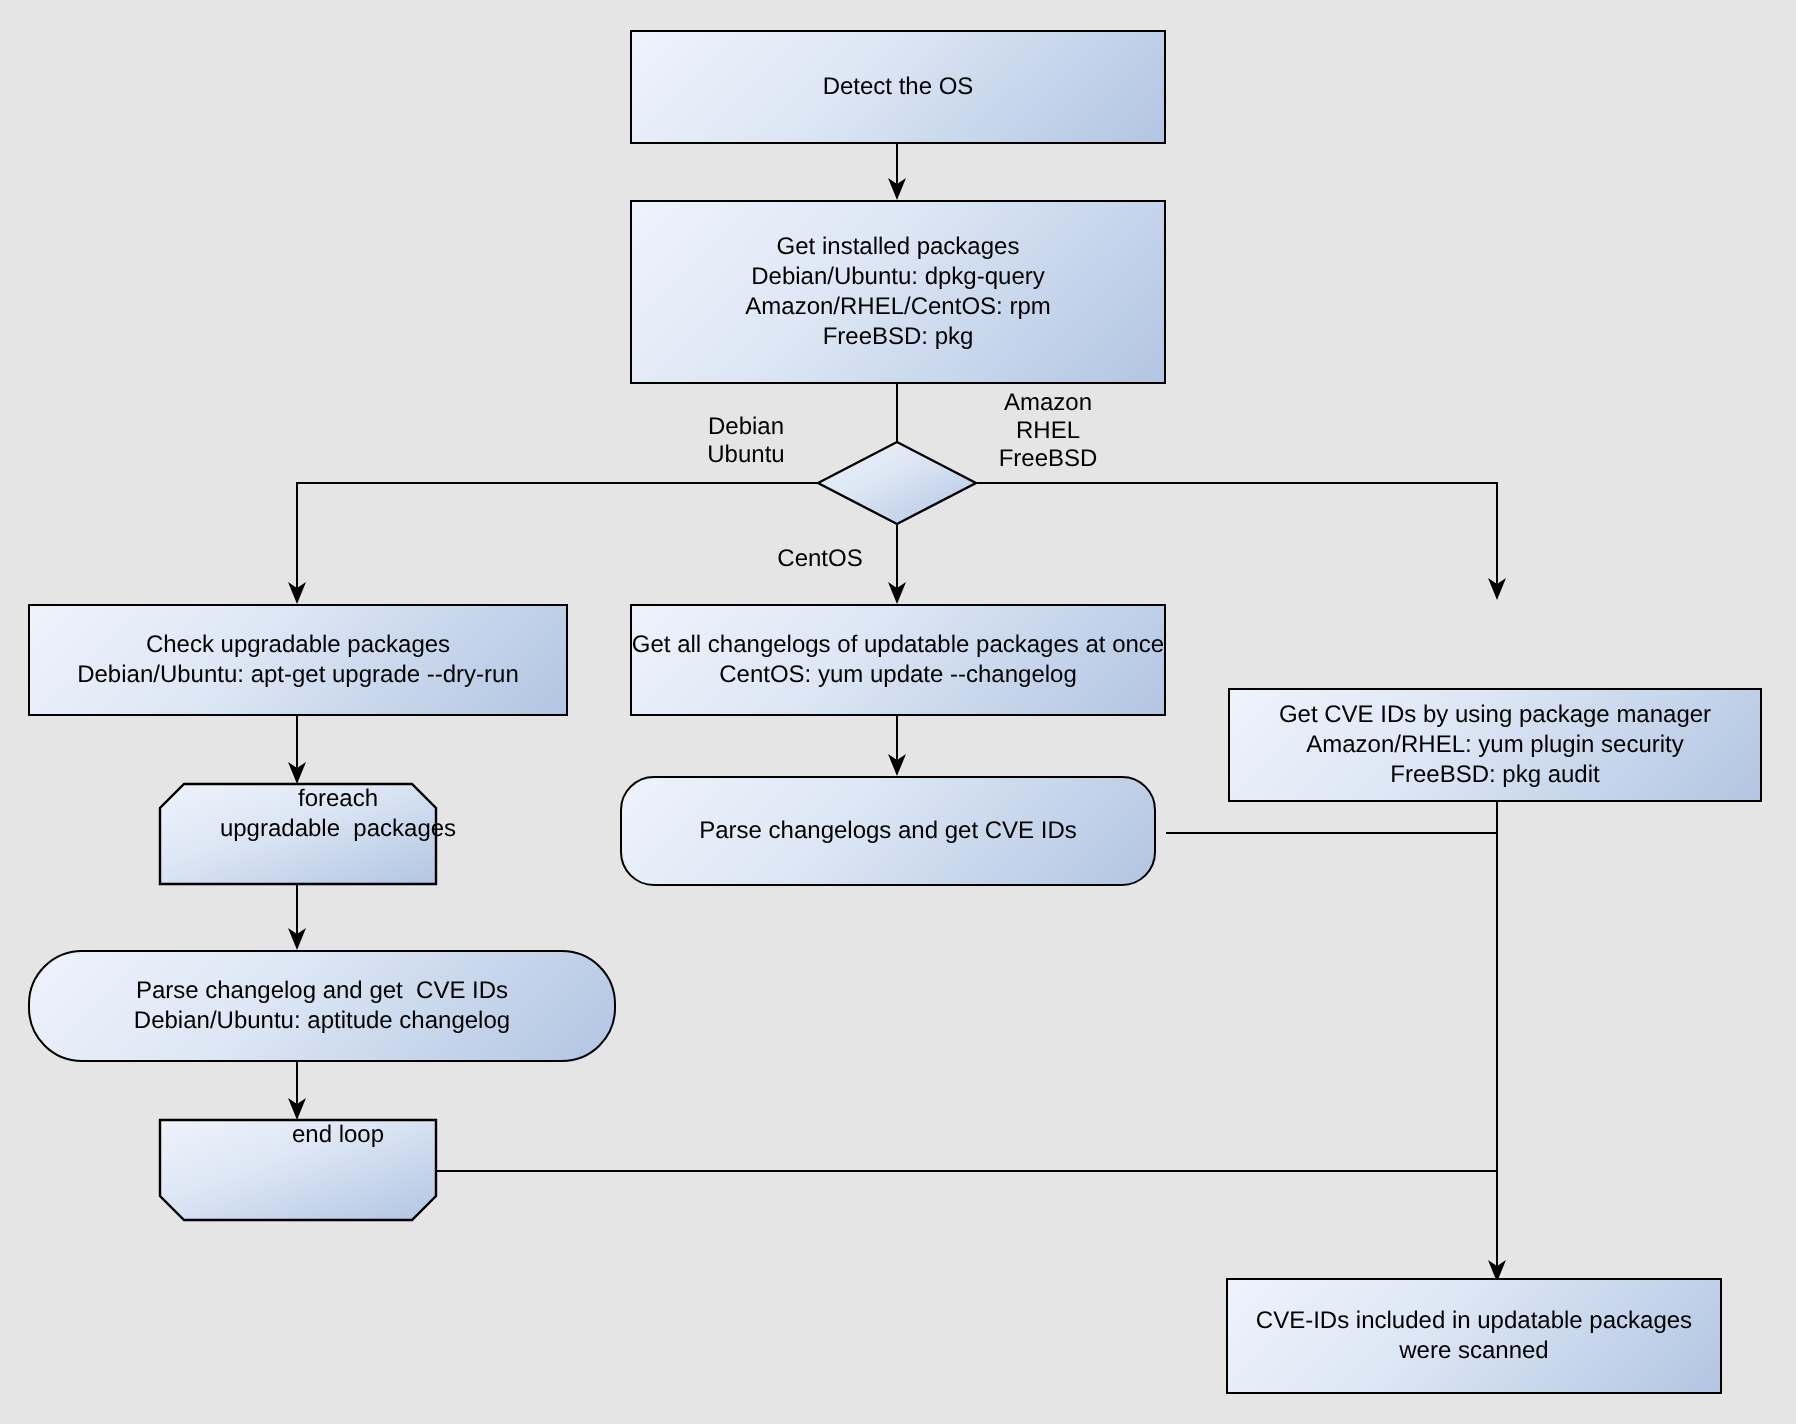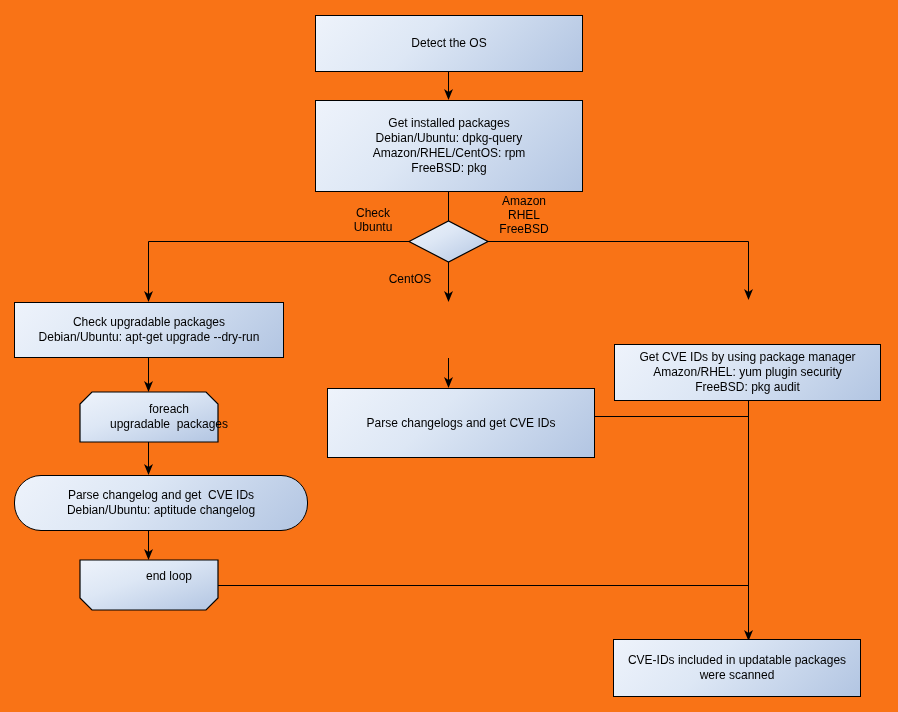--- a/index.html
+++ b/index.html
@@ -1,45 +1,45 @@
 <!DOCTYPE html>
 <html><head>
 <meta charset="utf-8">
 <title>Flowchart</title>
 <style>
   html,body { margin:0; padding:0; background:#ffffff; }
   body { font-family:"Liberation Sans","DejaVu Sans",sans-serif; color:#000; }
   #stage {
-    position:relative; width:898px; height:712px; background:#f97316; overflow:hidden;
+    position:relative; width:898px; height:712px; background:#e5e5e5; overflow:hidden;
   }
   #connectors { position:absolute; left:0; top:0; z-index:0; }
   .node {
     position:absolute; box-sizing:border-box; z-index:1;
     border:1px solid #000;
     background:linear-gradient(135deg, #eef3fb 0%, #dde7f5 40%, #b2c5e2 100%);
     display:flex; align-items:center; justify-content:center;
   }
   .node .txt, .shape-label .txt {
     white-space:pre; text-align:center; font-size:12px; line-height:15px;
   }
   .shape-label {
     position:absolute; box-sizing:border-box; z-index:2; background:transparent;
-    display:flex; align-items:center; justify-content:center;padding-left:40px;
+    display:flex; align-items:flex-start; justify-content:center;padding-left:40px;
   }
   .edge-label {
     position:absolute; z-index:2; white-space:pre; text-align:center;
     font-size:12px; line-height:14px;
   }
   
   #n-detect        { left:315px; top:15px;  width:268px; height:57px; }
   #n-installed     { left:315px; top:100px; width:268px; height:92px; }
   #n-check         { left:14px;  top:302px; width:270px; height:56px; }
   #n-parse-deb     { left:14px;  top:475px; width:294px; height:56px;border-radius:27px; }
   #n-changelogs    { left:315px; top:302px; width:268px; height:56px; }
-  #n-parse-centos  { left:327px; top:388px; width:268px; height:70px; }
+  #n-parse-centos  { left:310px; top:388px; width:268px; height:55px;border-radius:17px; }
   #n-pkgmgr        { left:614px; top:300px; width:267px; height:57px;margin-top:44px; }
   #n-result        { left:613px; top:639px; width:248px; height:58px; }
   #l-foreach       { left:80px;  top:392px; width:138px; height:50px; }
   #l-endloop       { left:80px;  top:560px; width:138px; height:33px; }
   #lbl-debian      { left:333px; top:206px; width:80px; }
   #lbl-amazon      { left:484px; top:194px; width:80px; }
   #lbl-centos      { left:378px; top:272px; width:64px; }
 </style>
 </head>
 <body>
@@ -103,20 +103,24 @@
   <div class="node" id="n-check">
     <span class="txt">Check upgradable packages
 Debian/Ubuntu: apt-get upgrade --dry-run</span>
   </div>
 
   <div class="node" id="n-parse-deb">
     <span class="txt">Parse changelog and get  CVE IDs
 Debian/Ubuntu: aptitude changelog</span>
   </div>
 
+  <div class="node" id="n-changelogs">
+    <span class="txt">Get all changelogs of updatable packages at once
+CentOS: yum update --changelog</span>
+  </div>
 
   <div class="node" id="n-parse-centos">
     <span class="txt">Parse changelogs and get CVE IDs</span>
   </div>
 
   <div class="node" id="n-pkgmgr">
     <span class="txt">Get CVE IDs by using package manager
 Amazon/RHEL: yum plugin security
 FreeBSD: pkg audit</span>
   </div>
@@ -128,20 +132,20 @@
 
   <div class="shape-label" id="l-foreach">
     <span class="txt">foreach
 upgradable  packages</span>
   </div>
 
   <div class="shape-label" id="l-endloop">
     <span class="txt">end loop</span>
   </div>
 
-  <div class="edge-label" id="lbl-debian">Check
+  <div class="edge-label" id="lbl-debian">Debian
 Ubuntu</div>
   <div class="edge-label" id="lbl-amazon">Amazon
 RHEL
 FreeBSD</div>
   <div class="edge-label" id="lbl-centos">CentOS</div>
 
 </div>
 
 </body></html>

